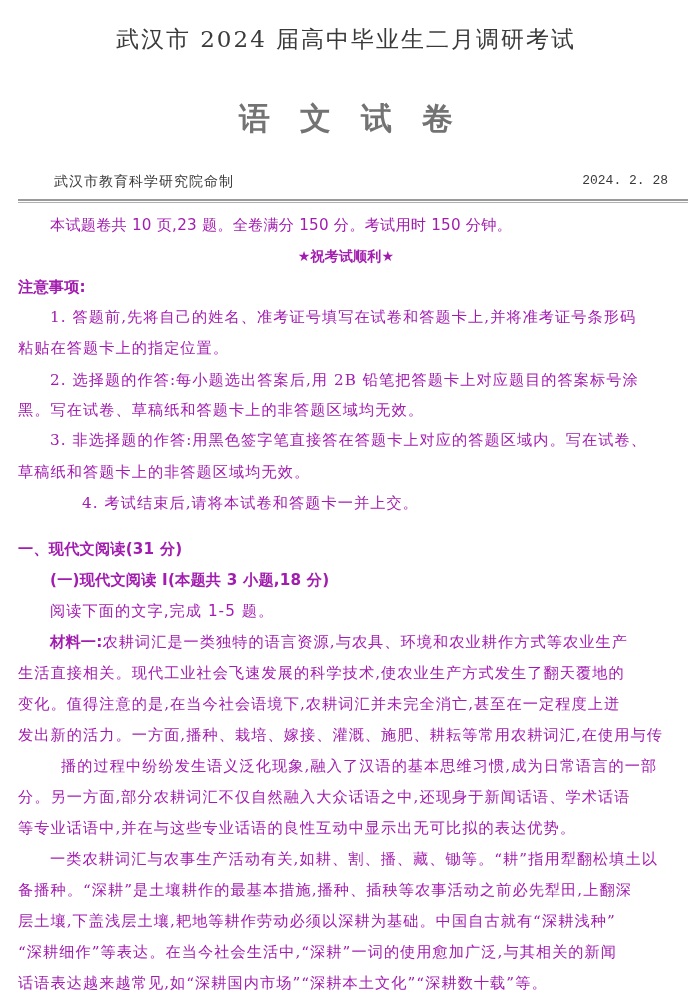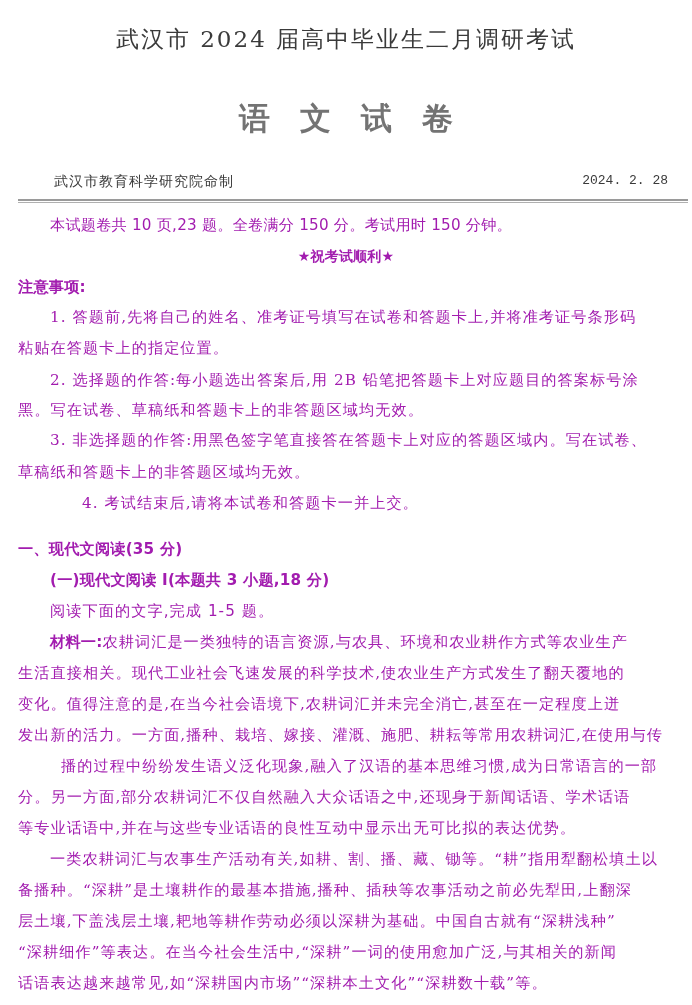--- a/index.html
+++ b/index.html
@@ -37,21 +37,21 @@
   <div class="line bold" style="top:277px;">注意事项:</div>
 
   <div class="line ind" style="top:307px;">1. 答题前,先将自己的姓名、准考证号填写在试卷和答题卡上,并将准考证号条形码</div>
   <div class="line" style="top:338px;">粘贴在答题卡上的指定位置。</div>
   <div class="line ind" style="top:370px;">2. 选择题的作答:每小题选出答案后,用 2B 铅笔把答题卡上对应题目的答案标号涂</div>
   <div class="line" style="top:400px;">黑。写在试卷、草稿纸和答题卡上的非答题区域均无效。</div>
   <div class="line ind" style="top:430px;">3. 非选择题的作答:用黑色签字笔直接答在答题卡上对应的答题区域内。写在试卷、</div>
   <div class="line" style="top:446px;margin-top:16px;">草稿纸和答题卡上的非答题区域均无效。</div>
   <div class="line ind" style="top:493px;margin-left:32px;">4. 考试结束后,请将本试卷和答题卡一并上交。</div>
 
-  <div class="line bold" style="top:539px;">一、现代文阅读(35 分)</div>
+  <div class="line bold" style="top:539px;">一、现代文阅读(31 分)</div>
   <div class="line ind bold" style="top:570px;">(一)现代文阅读 I(本题共 3 小题,18 分)</div>
   <div class="line ind" style="top:601px;font-family:'DejaVu Sans',sans-serif;">阅读下面的文字,完成 1-5 题。</div>
 
   <div class="line" style="top:663px;">生活直接相关。现代工业社会飞速发展的科学技术,使农业生产方式发生了翻天覆地的</div>
   <div class="line ind" style="top:632px;"><span class="bold">材料一:</span><span>农耕词汇是一类独特的语言资源,与农具、环境和农业耕作方式等农业生产</span></div>
   <div class="line" style="top:694px;">变化。值得注意的是,在当今社会语境下,农耕词汇并未完全消亡,甚至在一定程度上迸</div>
   <div class="line" style="top:725px;">发出新的活力。一方面,播种、栽培、嫁接、灌溉、施肥、耕耘等常用农耕词汇,在使用与传</div>
   <div class="line" style="top:756px;margin-left:43px;">播的过程中纷纷发生语义泛化现象,融入了汉语的基本思维习惯,成为日常语言的一部</div>
   <div class="line" style="top:787px;">分。另一方面,部分农耕词汇不仅自然融入大众话语之中,还现身于新闻话语、学术话语</div>
   <div class="line" style="top:818px;">等专业话语中,并在与这些专业话语的良性互动中显示出无可比拟的表达优势。</div>

